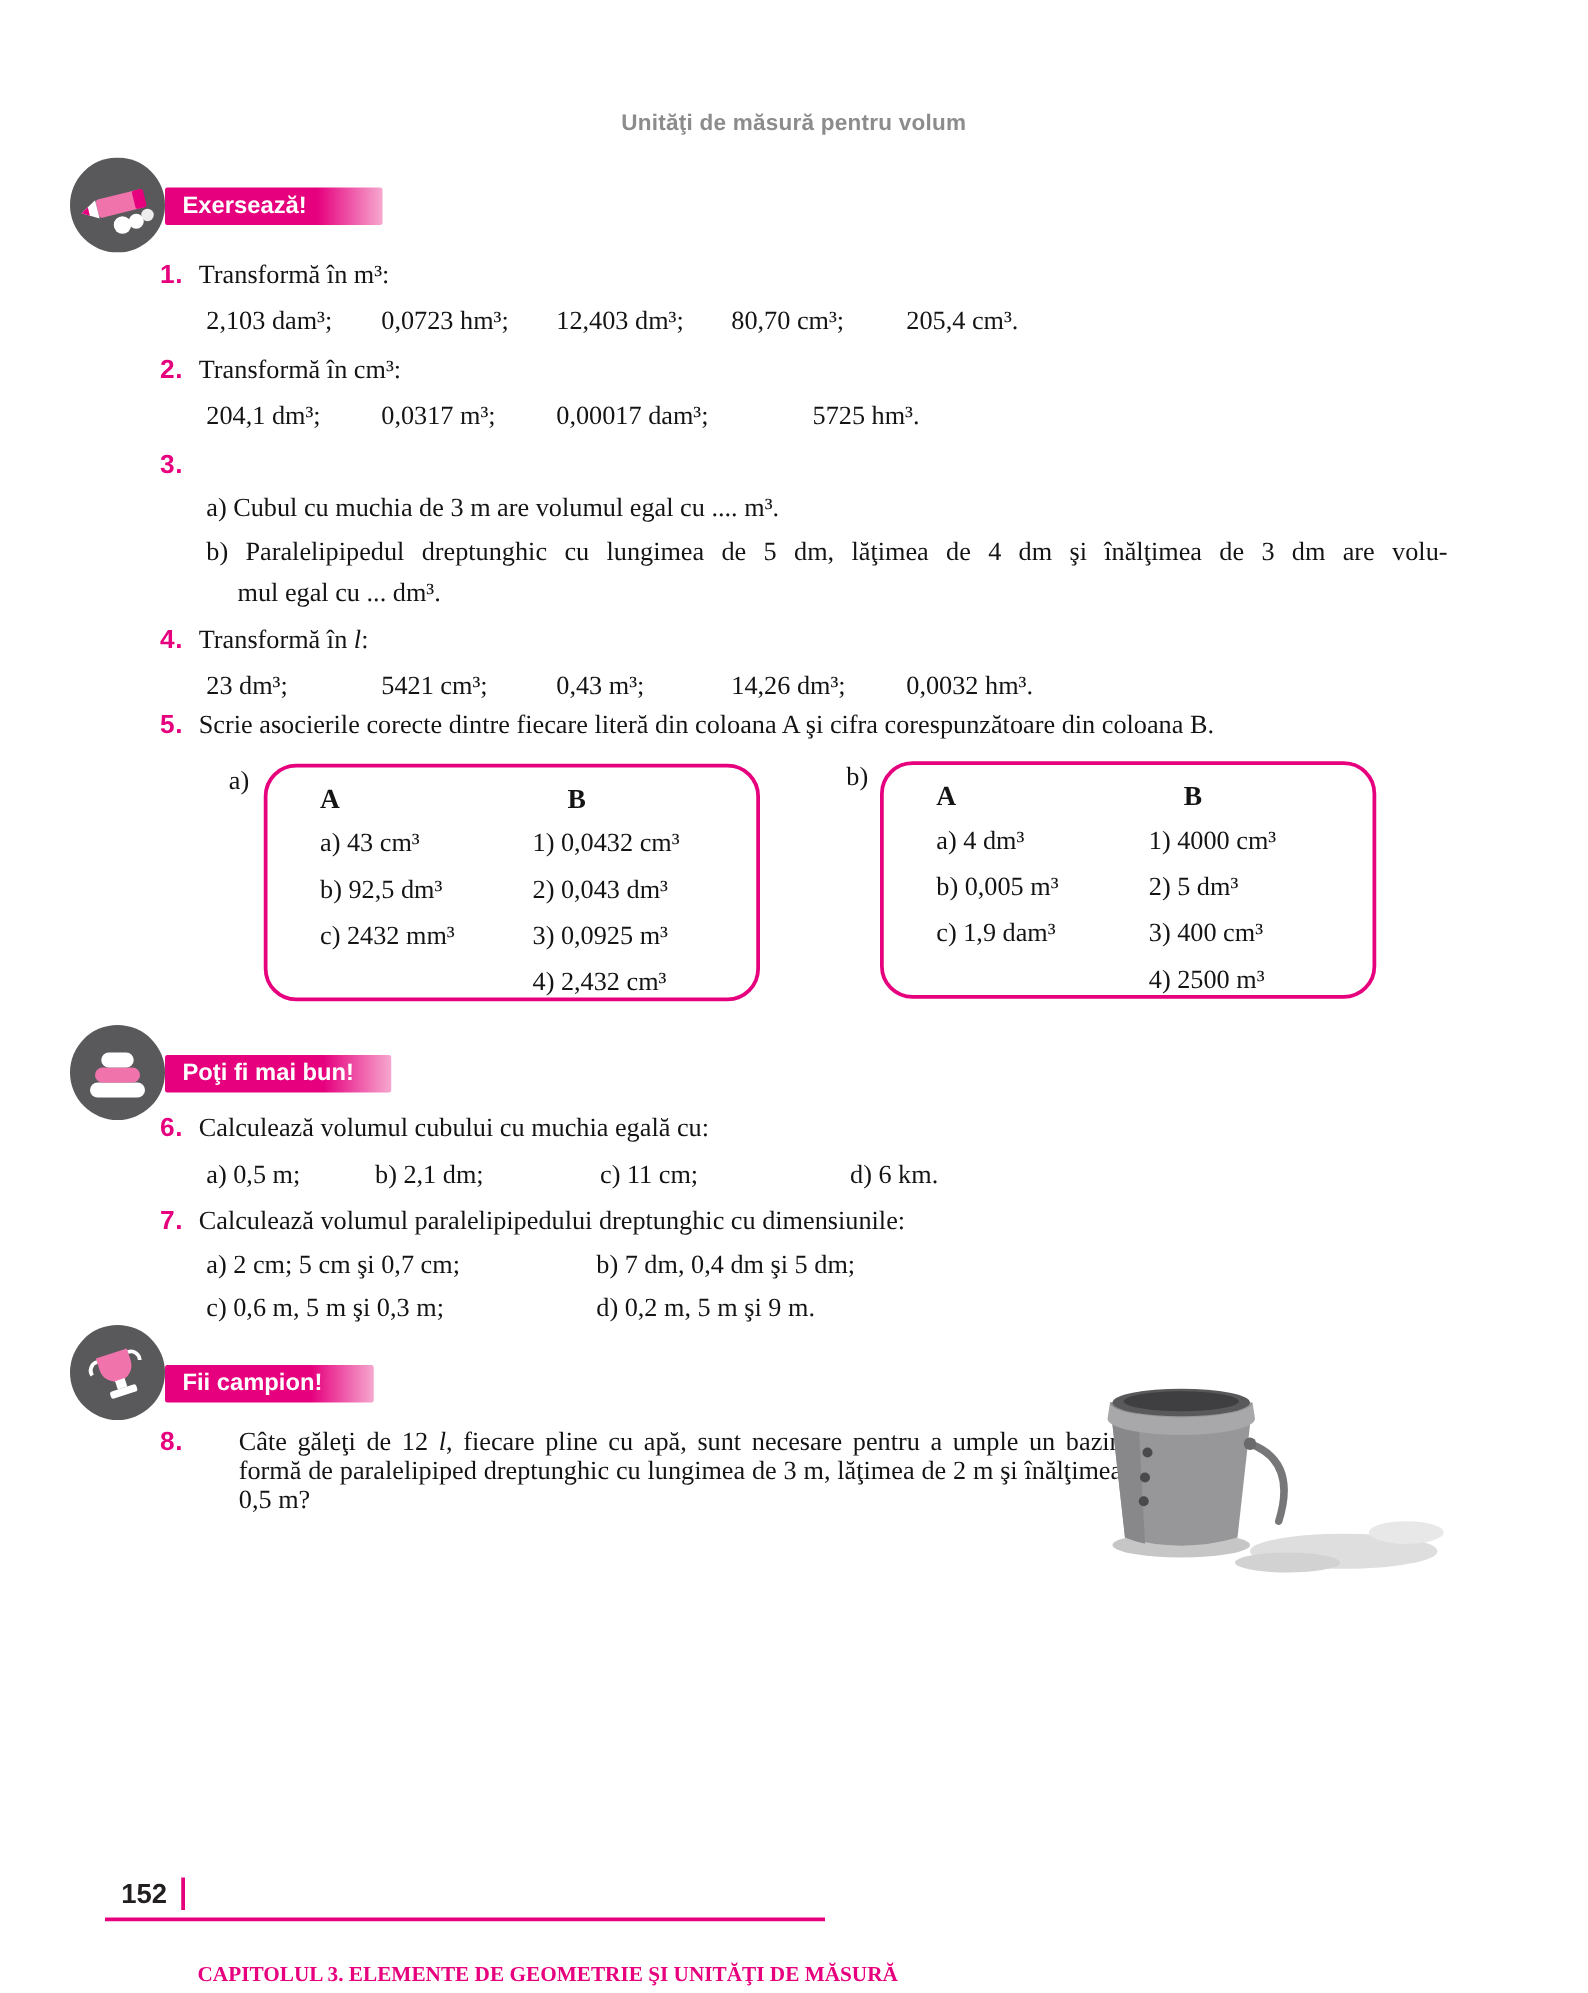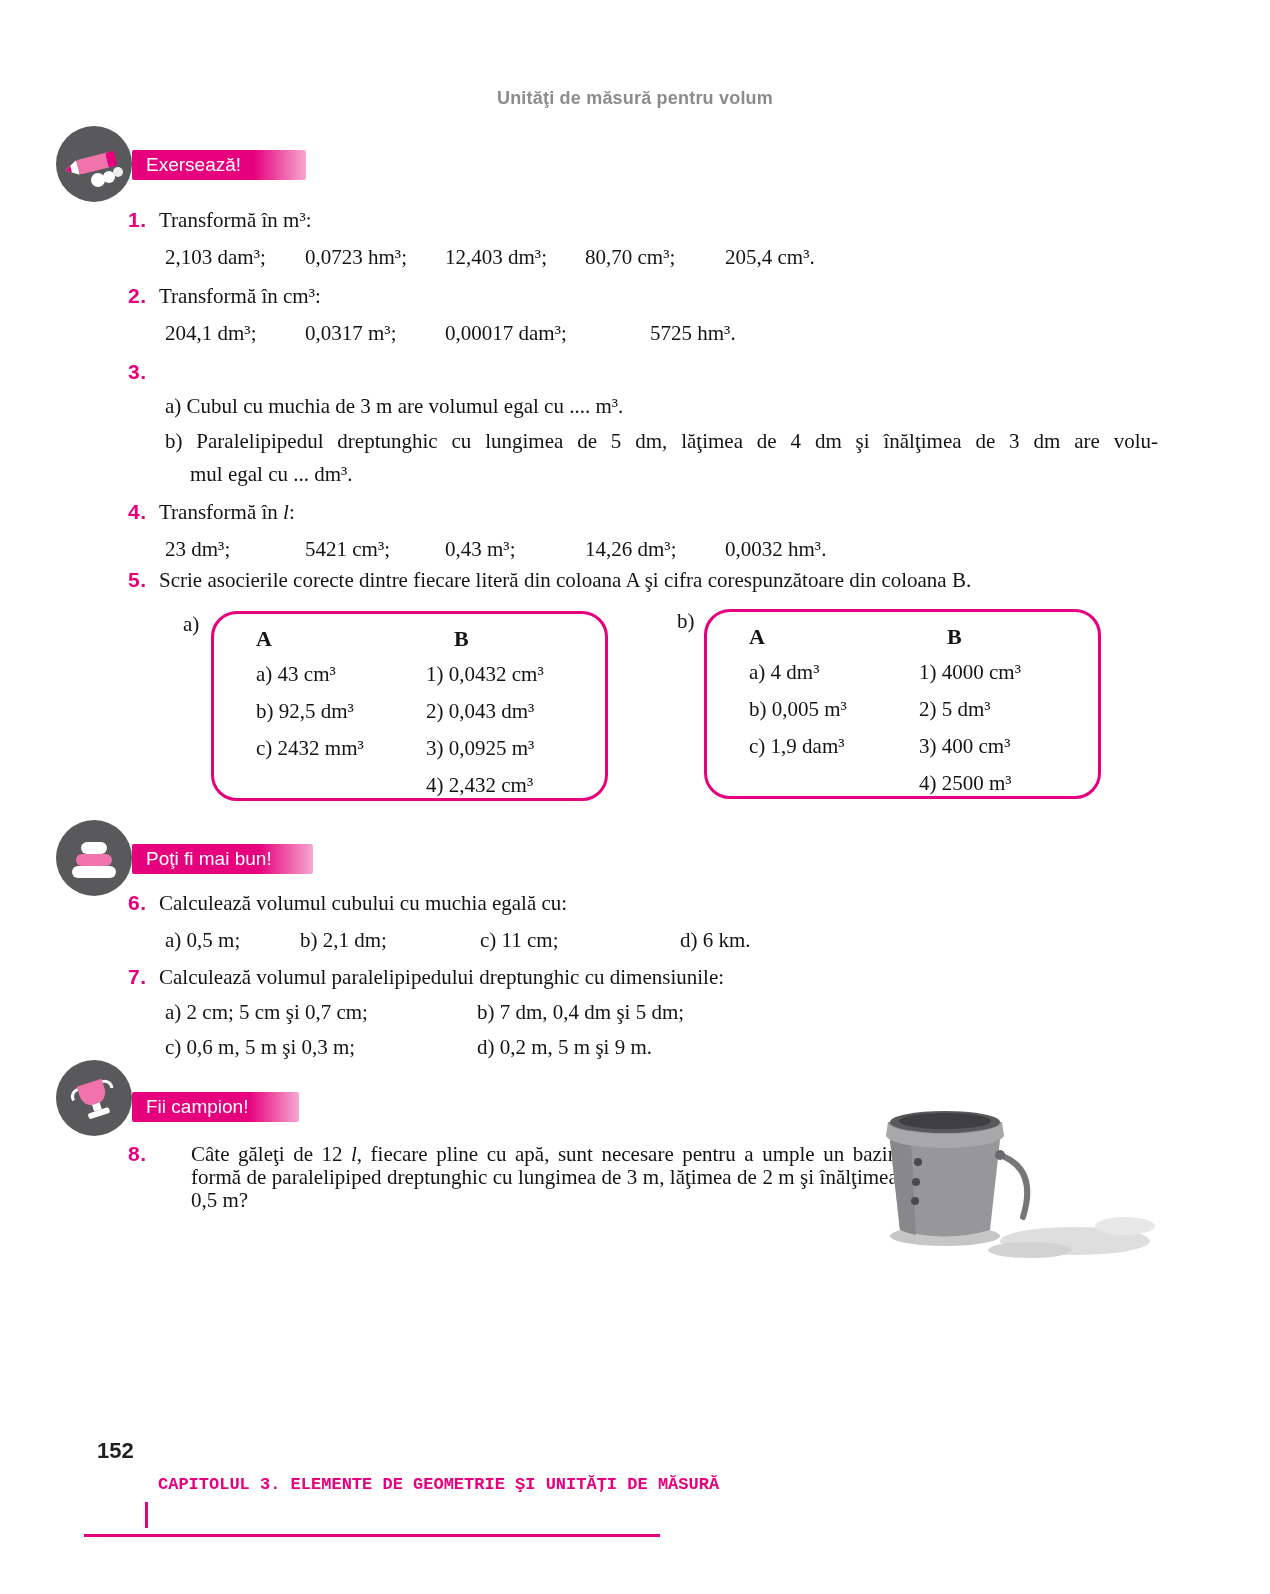--- a/index.html
+++ b/index.html
@@ -10,21 +10,21 @@
   .header-title {
     position:absolute; top:88px; left:0; right:0; text-align:center;
     font-family:"Liberation Sans", sans-serif; font-weight:bold;
     font-size:18px; color:#8c8c8c; letter-spacing:.2px;
   }
 
   .icon-circle { position:absolute; width:76px; height:76px; }
 
   .banner {
     position:absolute; height:30px; line-height:30px; color:#fff;
-    font-family:"Liberation Sans", sans-serif; font-weight:normal; font-size:19px;
+    font-family:"Liberation Sans", sans-serif; font-weight:bold; font-size:19px;
     padding-left:14px; white-space:nowrap; border-radius:2px;
     background:linear-gradient(90deg,#e6007e 0%,#e6007e 70%,#f6a8cf 100%);
   }
 
   .problem { position:absolute; left:128px; width:1040px; font-size:21px; line-height:31px; }
   .prow { display:flex; align-items:baseline; }
   .num {
     color:#e6007e; font-family:"Liberation Sans", sans-serif; font-weight:900;
     font-size:21px; letter-spacing:.5px; margin-right:9px; min-width:22px;
   }
@@ -50,27 +50,27 @@
   .col-b .match-header { padding-left:28px; }
   .match-row { line-height:37px; white-space:nowrap; }
 
   .grid7 { display:grid; grid-template-columns:312px auto; margin-left:37px; margin-top:4px; }
 
   .p8-text { width:732px; text-align:justify; line-height:23px;margin-left:32px; }
 
   .bucket { position:absolute; left:870px; top:1100px; }
 
   .footer-num {
-    position:absolute; left:97px; top:1438px;
+    position:absolute; left:97px; top:1502px;
     font-family:"Liberation Sans", sans-serif; font-weight:900; font-size:22px; color:#231f20;
   }
   .footer-sep { position:absolute; left:145px; top:1502px; width:3px; height:26px; background:#e6007e; }
   .footer-chapter {
-    position:absolute; left:158px; top:1475px;
-    font-family:Liberation Mono, monospace; font-weight:bold; font-size:17px; color:#e6007e;
+    position:absolute; left:158px; top:1570px;
+    font-family:Liberation Serif, serif; font-weight:bold; font-size:17px; color:#e6007e;
     white-space:nowrap;
   }
   .footer-rule { position:absolute; left:84px; top:1534px; width:576px; height:3px; background:#e6007e; }
 </style>
 </head>
 <body>
 
 <div class="page">
 
   <div class="header-title">Unităţi de măsură pentru volum</div>

